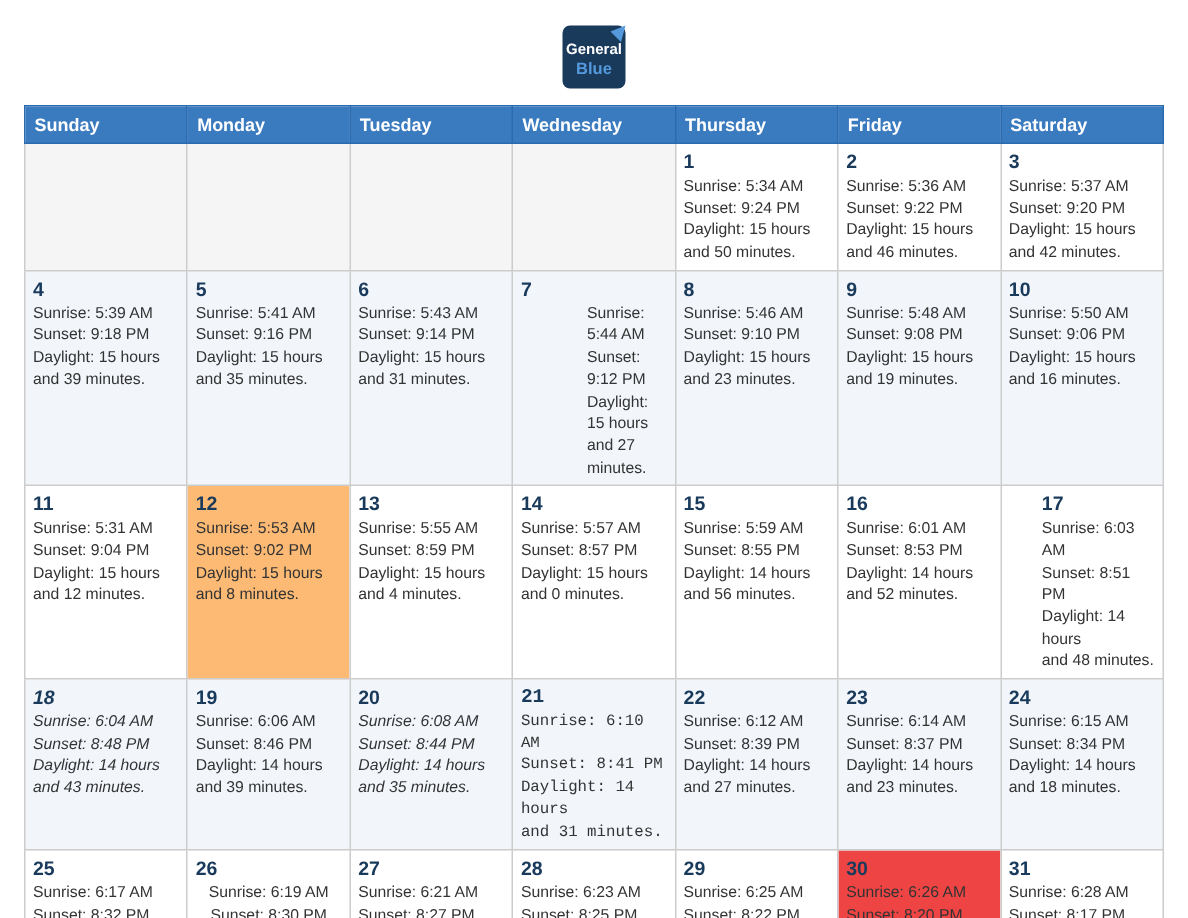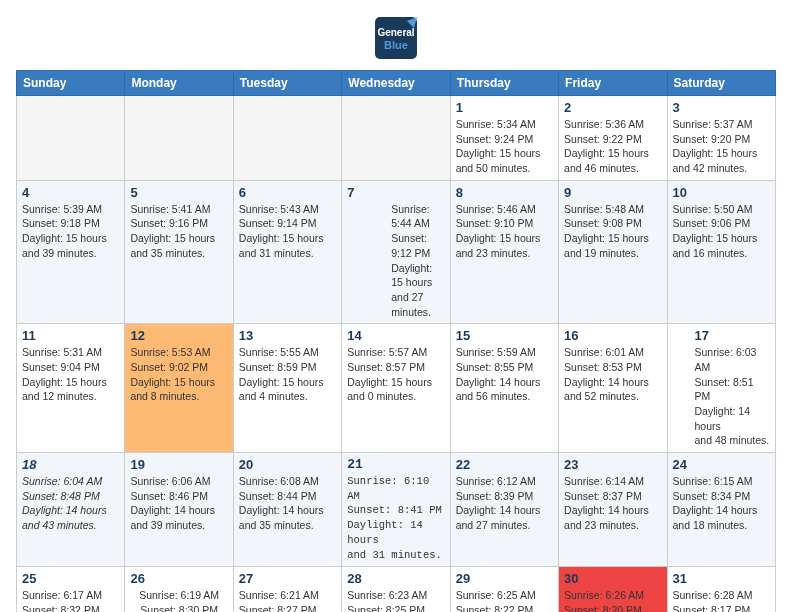--- a/index.html
+++ b/index.html
@@ -245,21 +245,21 @@
         </td>
         <td style="background: rgb(242, 246, 251);">
           <span class="day-num">19</span>
           <div class="day-info" style="white-space: pre-line;">Sunrise: 6:06 AM
 Sunset: 8:46 PM
 Daylight: 14 hours
 and 39 minutes.</div>
         </td>
         <td style="background: rgb(242, 246, 251);">
           <span class="day-num">20</span>
-          <div class="day-info" style="white-space: pre-line;">Sunrise: 6:08 AM
+          <div class="day-info" style="white-space: pre-line; font-style: italic;">Sunrise: 6:08 AM
 Sunset: 8:44 PM
 Daylight: 14 hours
 and 35 minutes.</div>
         </td>
         <td style="background: rgb(242, 246, 251); font-family: Liberation Mono, monospace;">
           <span class="day-num">21</span>
           <div class="day-info" style="white-space: pre-line;">Sunrise: 6:10 AM
 Sunset: 8:41 PM
 Daylight: 14 hours
 and 31 minutes.</div>

